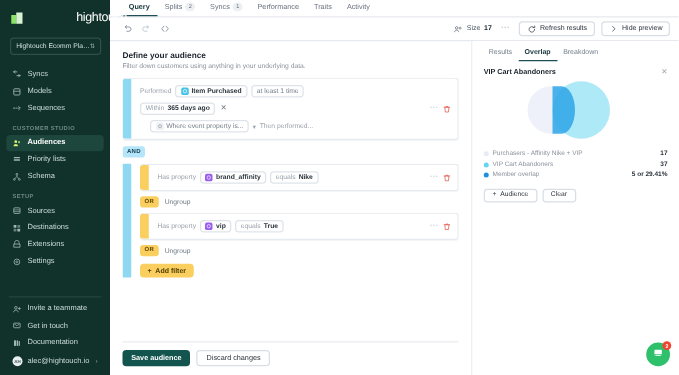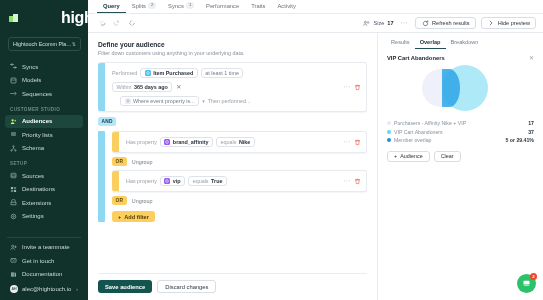--- a/index.html
+++ b/index.html
@@ -22,21 +22,21 @@
     position: relative;
   }
   .brand {
     display: flex; align-items: center; gap: 3px;
     padding: 9px 0 8px 9px;
   }
   .brand-mark { width: 9px; height: 9px; position: relative; flex: 0 0 9px; }
   .brand-mark i { position: absolute; display: block; }
   .brand-mark i.a { left: 0; top: 2px; width: 3.6px; height: 6.5px; background: #8ae26b; }
   .brand-mark i.b { left: 4.4px; top: 0; width: 4.6px; height: 8.6px; background: #d9f2cf; }
-  .brand-name { font-size: 16px; font-weight: 700; color: #ffffff; letter-spacing: -0.3px; padding-left: 40px; }
+  .brand-name { font-size: 10px; font-weight: 400; color: #ffffff; letter-spacing: -0.3px; padding-left: 40px; }
 
   .ws-select {
     margin: 2px 7px 9px 8px;
     height: 14px;
     border: 1px solid #2e5048;
     border-radius: 3px;
     display: flex; align-items: center;
     padding: 0 4px;
     color: #cfe0da; font-size: 5.4px;
     background: transparent;

